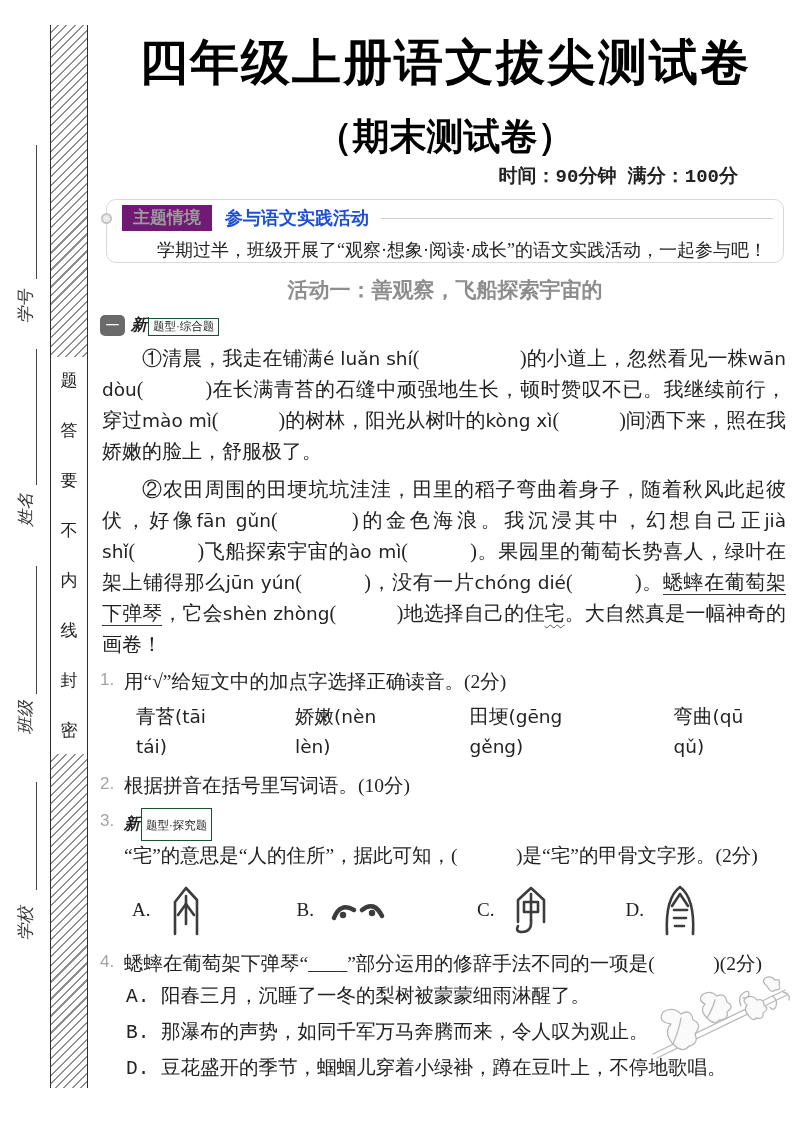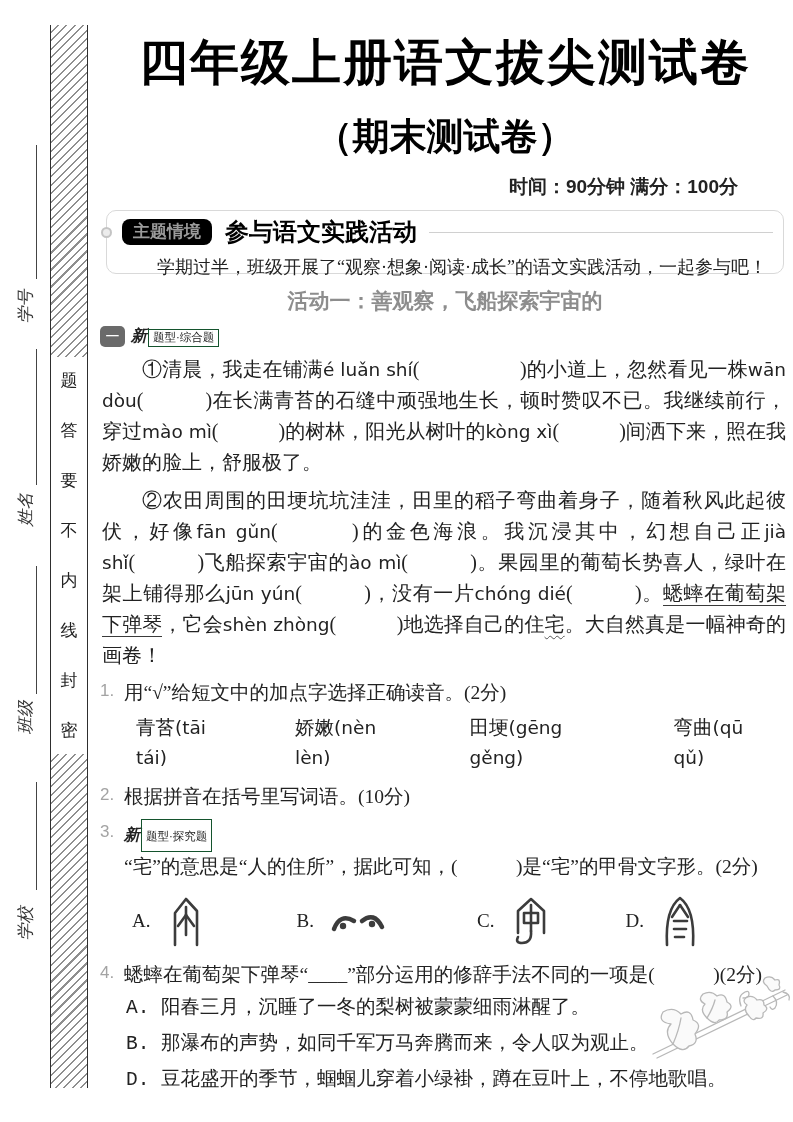--- a/index.html
+++ b/index.html
@@ -38,42 +38,42 @@
 
   #page-title {
     margin-top:30px; text-align:center; font-size:49px; font-weight:bold;
     font-family:"Liberation Sans", sans-serif; letter-spacing:2px; color:#000;
   }
   #page-subtitle {
     margin-top:16px; text-align:center; font-size:37px; font-weight:bold;
     font-family:"Liberation Sans", sans-serif; color:#000;
   }
   #exam-meta {
-    margin-top:12px; text-align:right; padding-right:52px;
-    font-size:19px; font-weight:600; font-family:Liberation Sans, sans-serif;
+    margin-top:1px; text-align:right; padding-right:52px;
+    font-size:19px; font-weight:600; font-family:Liberation Mono, monospace;
   }
 
   
   #theme-box {
     position:relative; margin:10px 6px 0 6px; border:1.5px solid #d9d9d9;
     border-radius:10px; height:64px; padding-top:5px;
   }
   .theme-head { display:flex; align-items:center; }
   #theme-dot {
     width:11px; height:11px; border-radius:50%;
     border:2px solid #c4c4c4; background:#ececec; margin-left:-6px;
   }
   #theme-badge {
-    margin-left:10px; background:#000000; color:#9b9b9b;
+    margin-left:10px; background:#701a75; color:#9b9b9b;
     font-family:"Liberation Sans", sans-serif; font-weight:bold; font-size:17px;
-    padding:1px 11px 2px; border-radius:8px;
+    padding:1px 11px 2px; border-radius:0;
   }
   #theme-heading {
     margin-left:13px; font-family:"Liberation Sans", sans-serif;
-    font-weight:bold; font-size:24px; color:#000000; white-space:nowrap;
+    font-weight:bold; font-size:18px; color:#1d4ed8; white-space:nowrap;
   }
   .theme-rule { flex:1; border-top:1.5px solid #d0d0d0; margin:0 10px 0 12px; }
   #theme-body { margin-top:7px; padding:0 12px 0 14px; font-size:18px; text-indent:2em; white-space:nowrap; }
 
   #activity-heading {
     margin-top:13px; text-align:center; font-family:"Liberation Sans", sans-serif;
     font-weight:bold; font-size:21px; color:#8d8d8d;
   }
 
   

